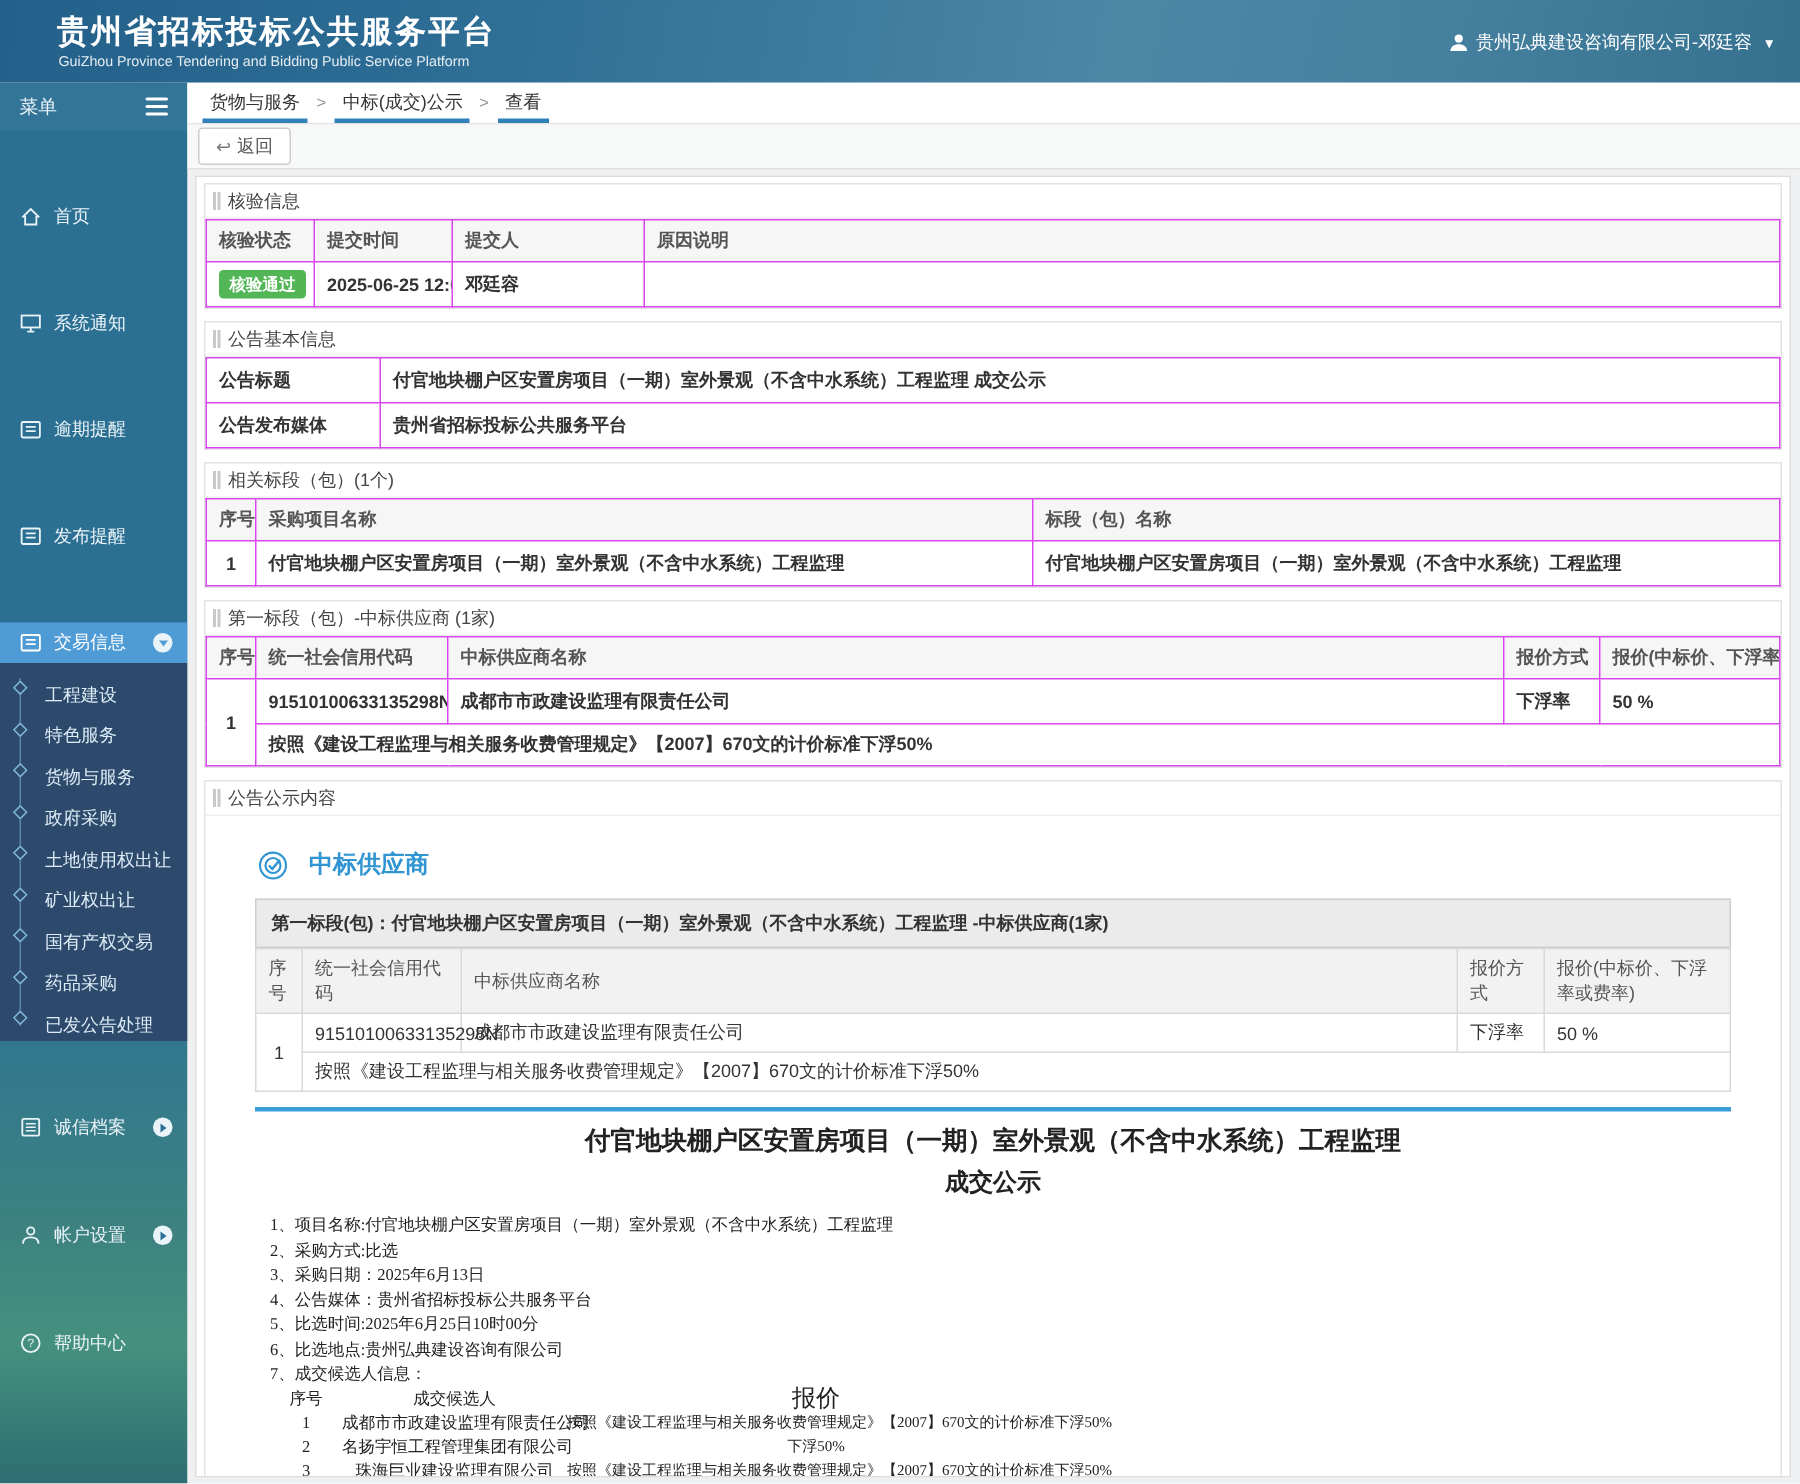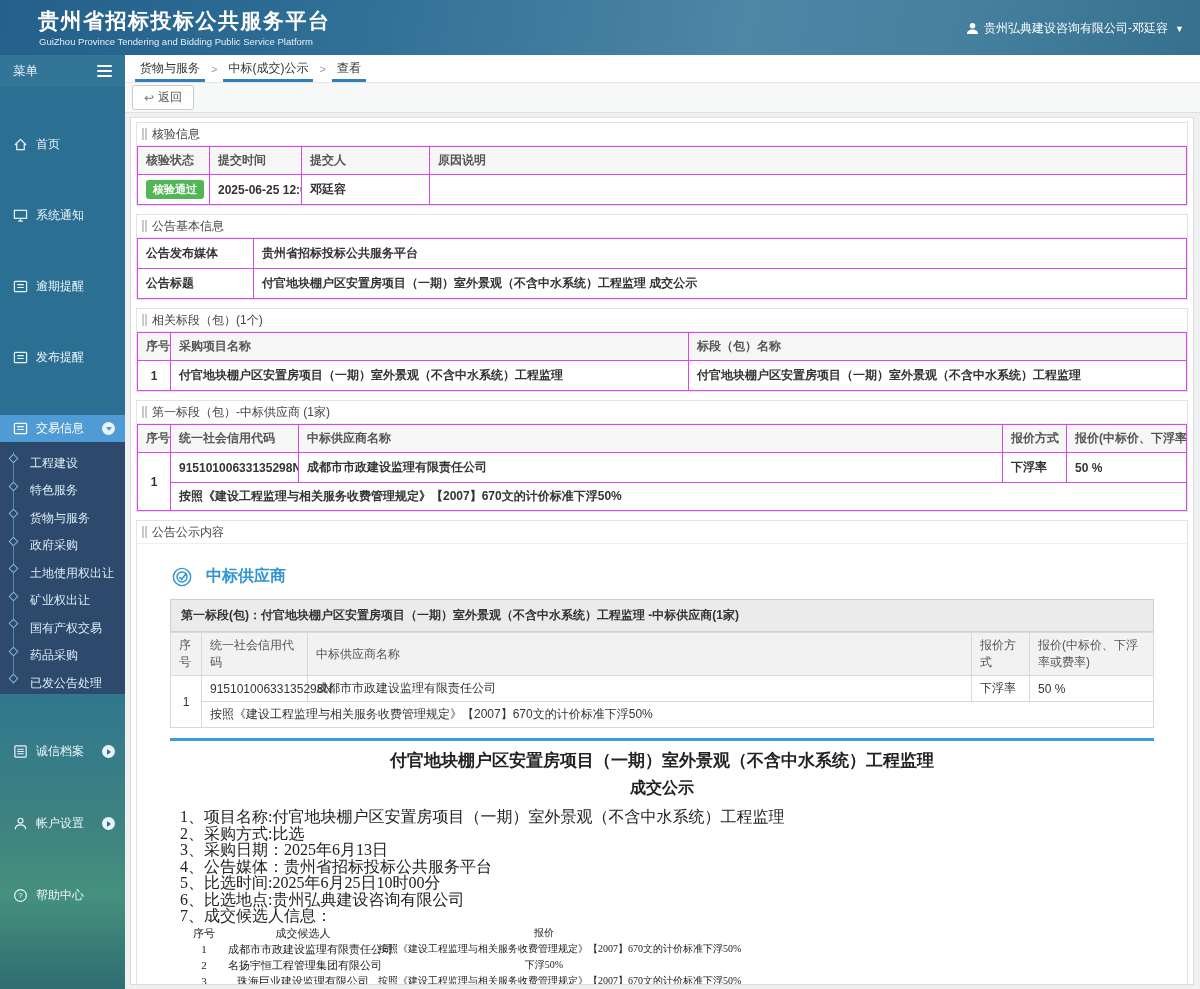--- a/index.html
+++ b/index.html
@@ -62,21 +62,21 @@
   .gray-bar { background:#ebebeb; border:1px solid #cfcfcf; padding:7px 10px; font-size:12px; font-weight:bold; color:#333; }
   table.inner { width:100%; border-collapse:collapse; table-layout:fixed; }
   table.inner th, table.inner td { border:1px solid #d9d9d9; padding:4px 8px; font-size:12px; font-weight:normal; text-align:left; color:#333; }
   table.inner th { background:#f2f2f2; color:#555; height:24px; }
   table.inner td { height:26px; background:#fff; }
   .blue-line { height:3px; background:#3a9fd8; margin:10px 0 8px 0; }
 
   .doc { font-family:"Liberation Serif","DejaVu Serif",serif; color:#222; }
   .doc-title1 { text-align:center; font-size:17px; font-weight:bold; margin-top:4px; }
   .doc-title2 { text-align:center; font-size:16px; font-weight:bold; margin:6px 0 10px 0; }
-  .doc-line { font-size:16px; line-height:16.5px; padding-left:10px; white-space:pre-wrap; }
+  .doc-line { font-size:11px; line-height:16.5px; padding-left:10px; white-space:pre-wrap; }
   .cand { padding-left:10px; width:540px; }
   .cand-row { display:flex; font-size:11px; line-height:16.3px; }
   .c-seq { width:48px; text-align:center; flex:none; }
   .c-name { width:150px; text-align:center; flex:none; white-space:nowrap; }
   .c-price { flex:1; text-align:center; white-space:nowrap; font-size:10px; }
 </style>
 </head>
 <body>
 
 <div class="header">
@@ -252,26 +252,26 @@
           </span>
         <span>公告基本信息</span>
       </div>
       <table class="grid">
         <colgroup>
             <col style="width:116px">
             <col>
           </colgroup>
         <tbody>
             <tr>
+          <td class="lbl">公告标题</td>
+          <td>付官地块棚户区安置房项目（一期）室外景观（不含中水系统）工程监理 成交公示</td>
+        </tr>
+        <tr>
           <td class="lbl">公告发布媒体</td>
           <td>贵州省招标投标公共服务平台</td>
-        </tr>
-        <tr>
-          <td class="lbl">公告标题</td>
-          <td>付官地块棚户区安置房项目（一期）室外景观（不含中水系统）工程监理 成交公示</td>
         </tr>
       </tbody>
         </table>
     </div>
 
     <div class="section">
       <div class="sec-title">
         <span class="marker">
             <i></i>
             <i></i>
@@ -398,21 +398,21 @@
           <div class="doc-line">3、采购日期：2025年6月13日</div>
           <div class="doc-line">4、公告媒体：贵州省招标投标公共服务平台</div>
           <div class="doc-line">5、比选时间:2025年6月25日10时00分</div>
           <div class="doc-line">6、比选地点:贵州弘典建设咨询有限公司</div>
           <div class="doc-line">7、成交候选人信息：</div>
 
           <div class="cand">
             <div class="cand-row">
               <span class="c-seq">序号</span>
               <span class="c-name">成交候选人</span>
-              <span class="c-price" style="font-size:10px">报价</span>
+              <span class="c-price" style="font-size:16px">报价</span>
             </div>
             <div class="cand-row">
               <span class="c-seq">1</span>
               <span class="c-name">成都市市政建设监理有限责任公司</span>
               <span class="c-price">按照《建设工程监理与相关服务收费管理规定》【2007】670文的计价标准下浮50%</span>
             </div>
             <div class="cand-row">
               <span class="c-seq">2</span>
               <span class="c-name">名扬宇恒工程管理集团有限公司</span>
               <span class="c-price">下浮50%</span>

